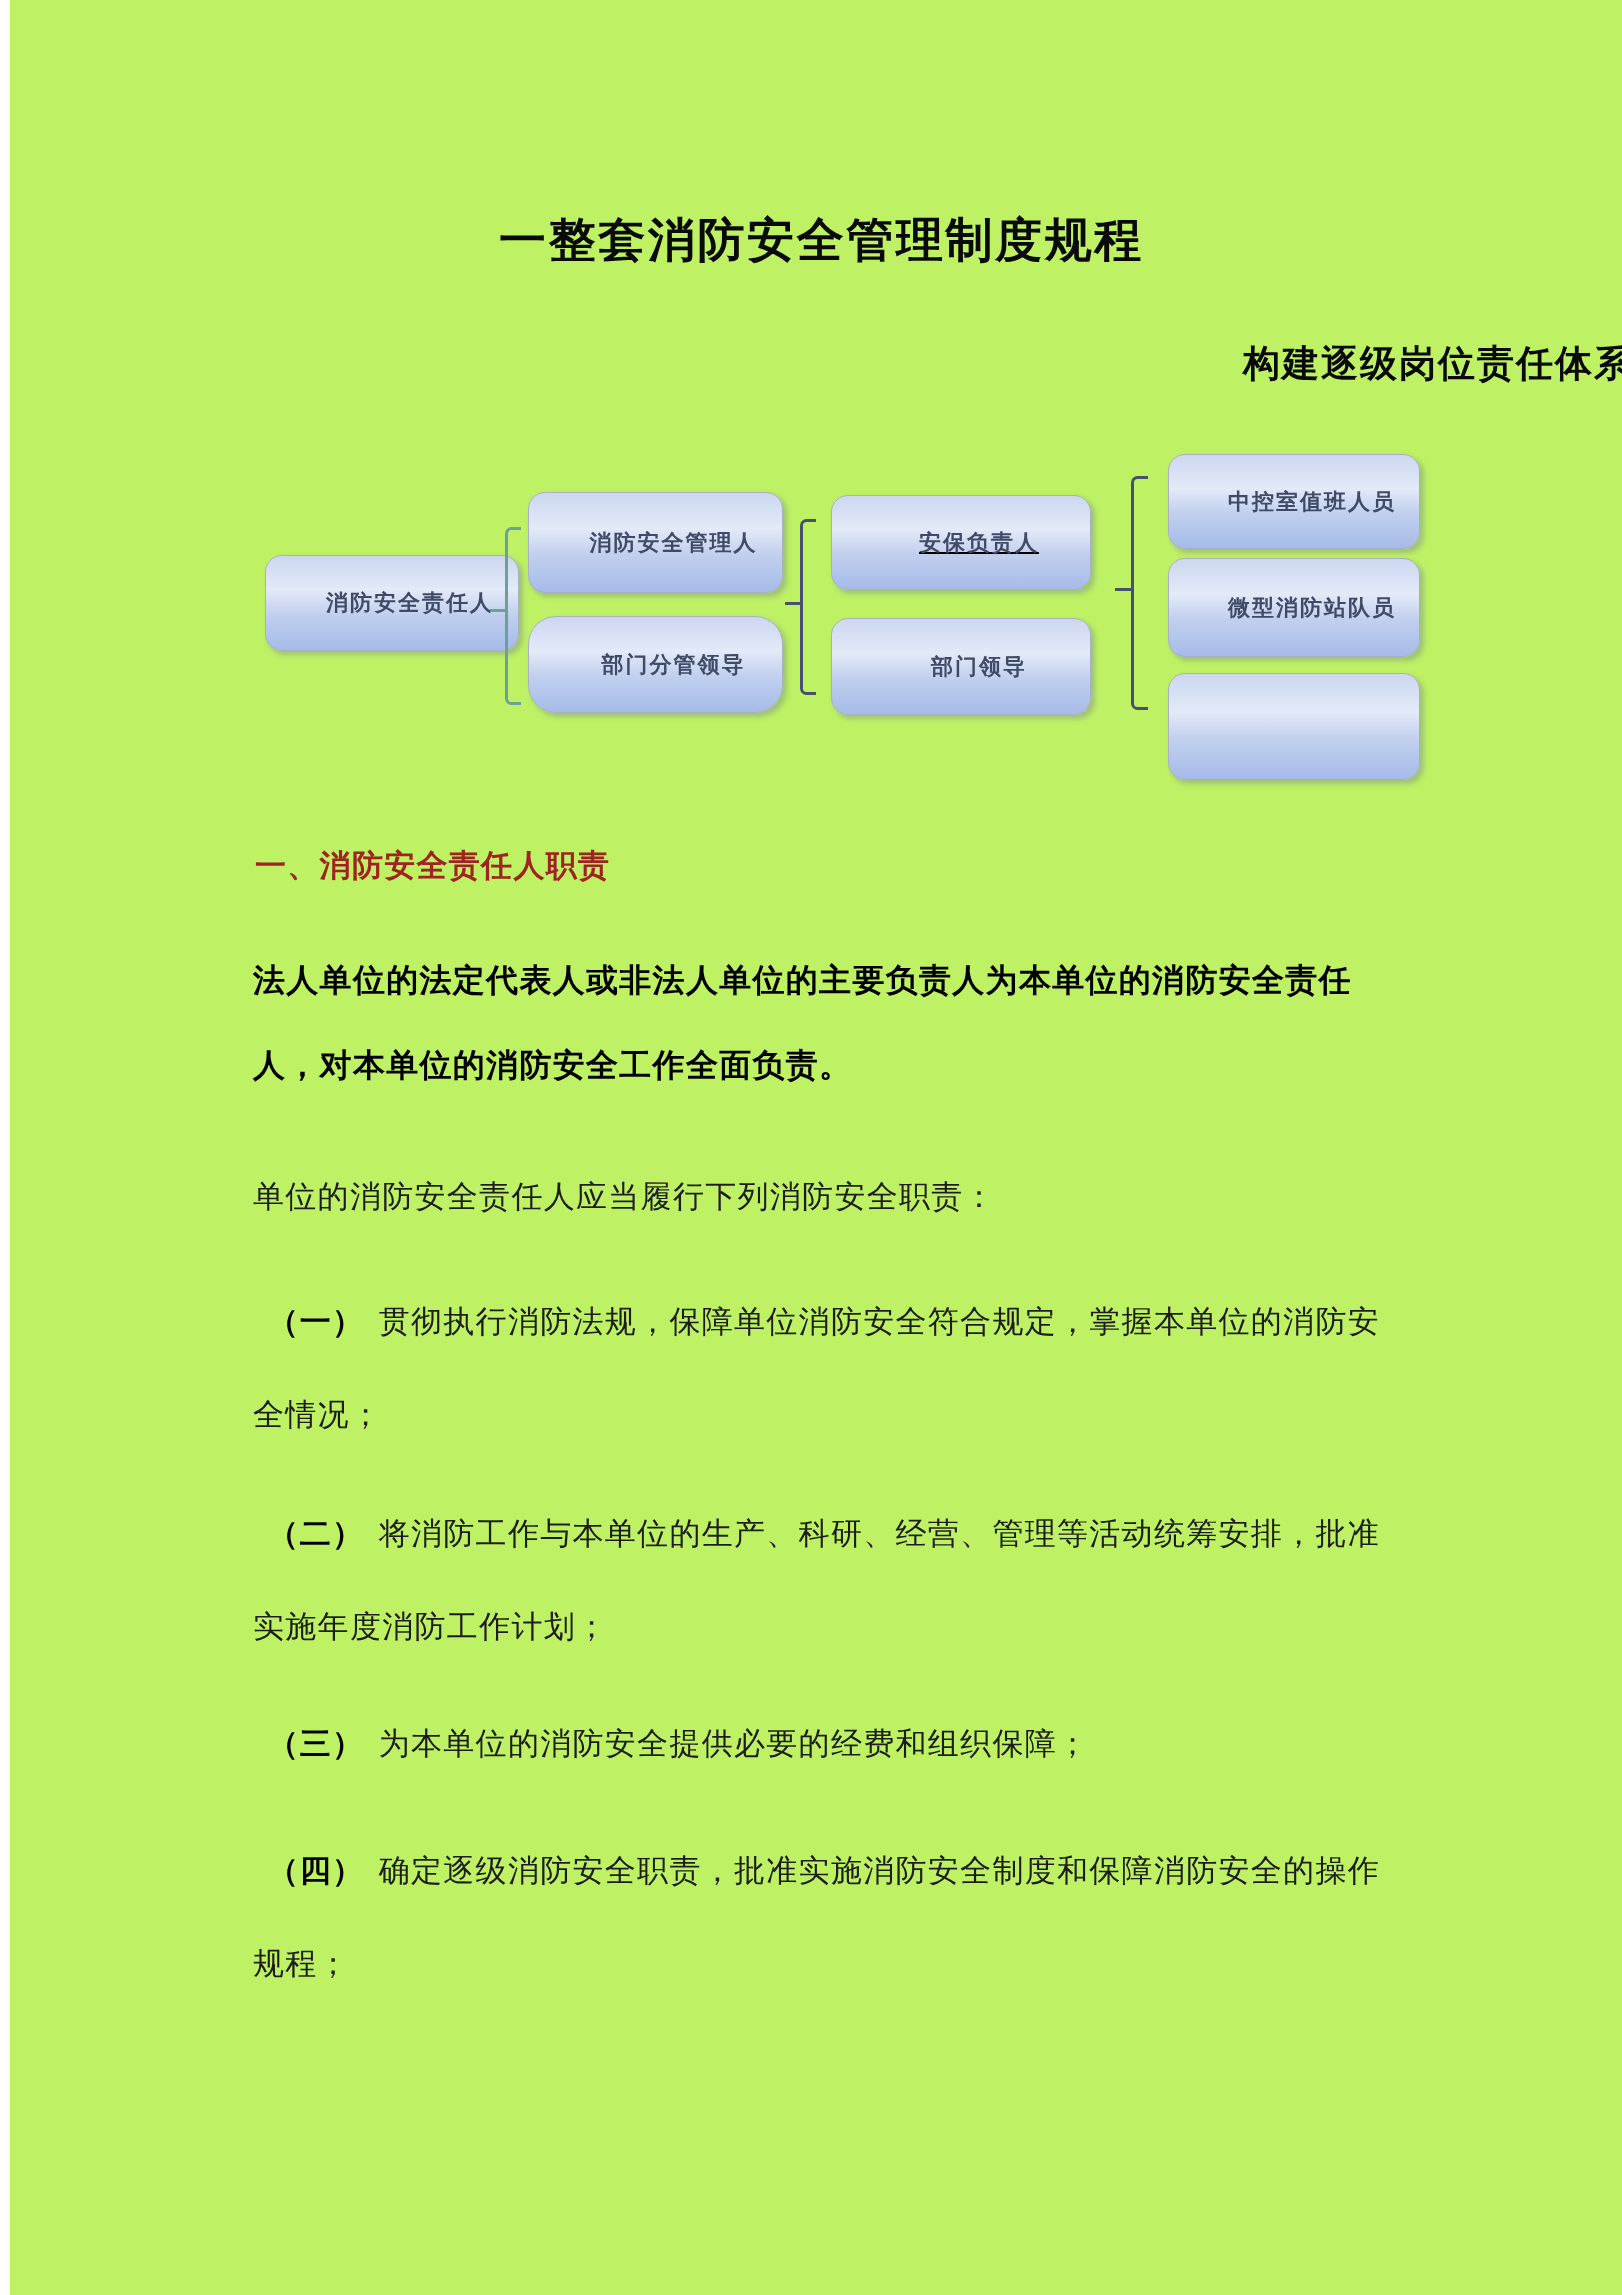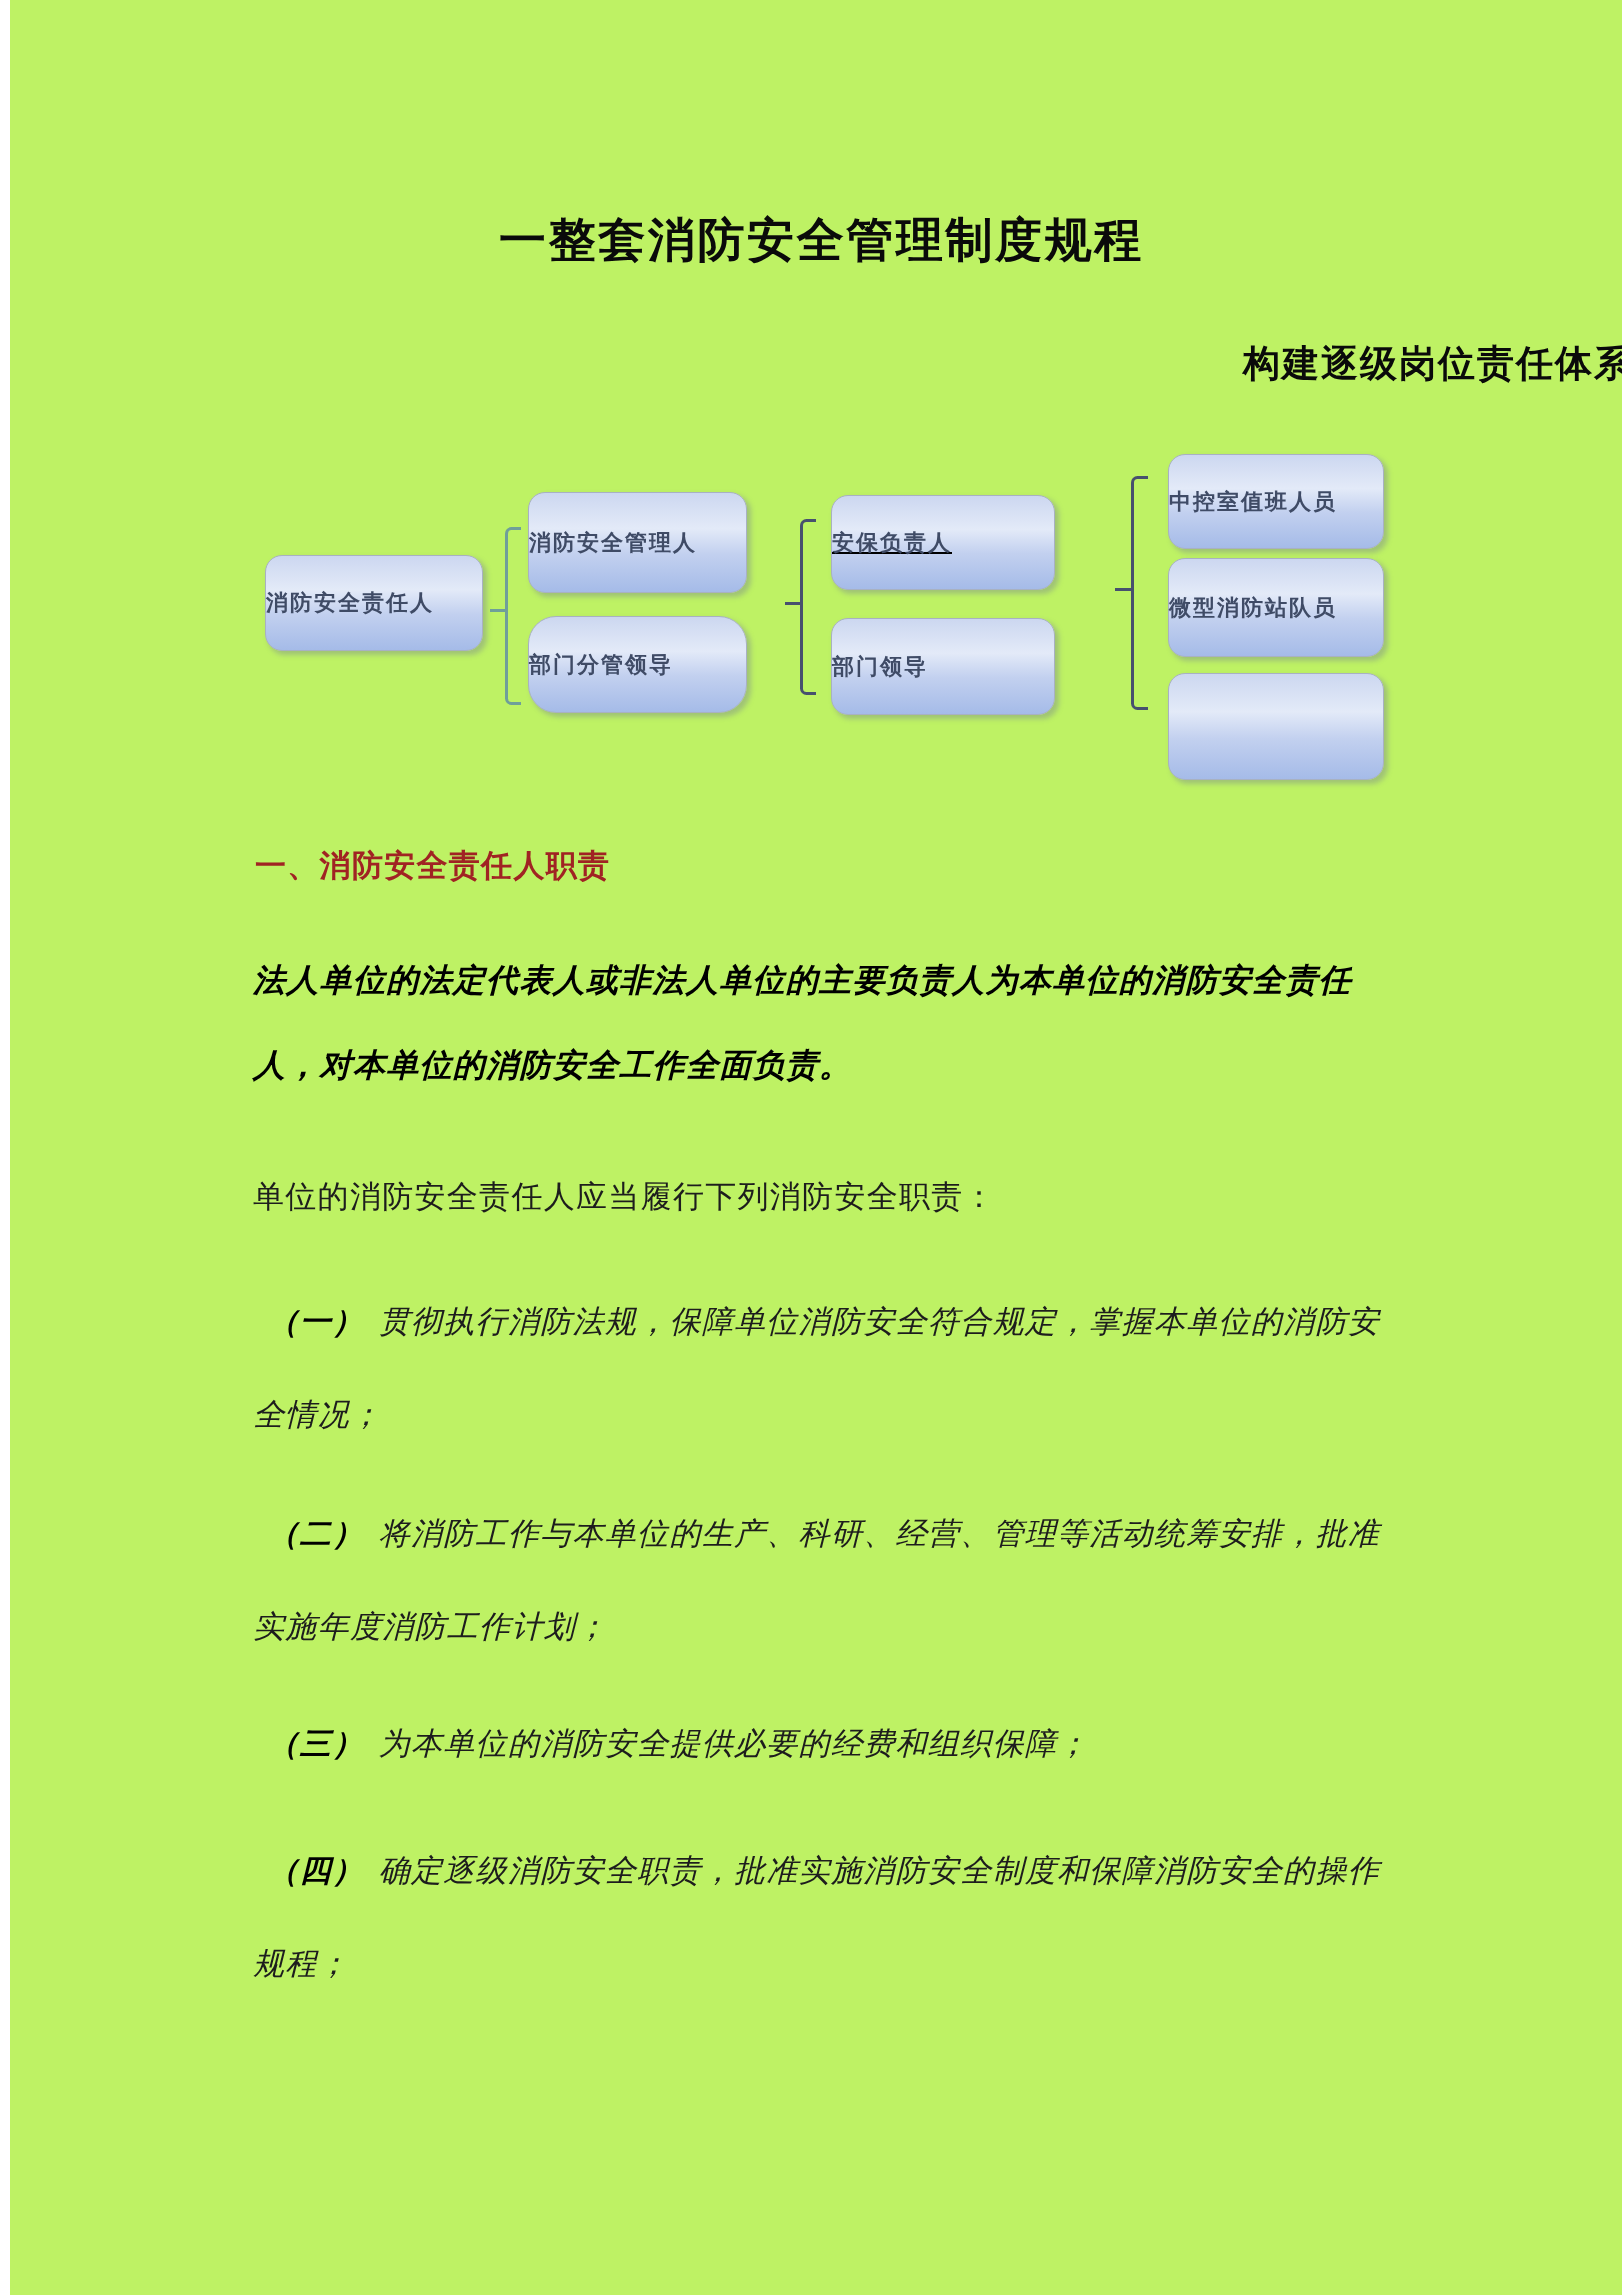--- a/index.html
+++ b/index.html
@@ -33,21 +33,21 @@
     letter-spacing: 1.3px; color: #a02323;
   }
 
   
   .diagram { position: absolute; left: 0; top: 0; width: 1623px; height: 824px; }
   .obox {
     position: absolute;
     border: 1.3px solid #a8b1c2; border-radius: 17px;
     background: linear-gradient(180deg, #ccd7f0 0%, #e3eaf8 36%, #c2d0ef 62%, #a5bbe8 100%);
     box-shadow: 3.3px 3.9px 5.2px rgba(115, 124, 146, 0.40);
-    display: flex; align-items: center; justify-content: flex-start;
+    display: flex; align-items: center; justify-content: center; padding-left: 36px;
   }
   .obox span {
     font-size: 22px; font-weight: bold; letter-spacing: 2px;
     color: #3f4b66; white-space: nowrap;
   }
   .b1 { left: 255px;  top: 555px;  width: 216px; height: 94px; }
   .b2 { left: 518px;  top: 492px;  width: 217px; height: 99px; }
   .b3 { left: 518px;  top: 616px;  width: 217px; height: 95px; border-radius: 28px; }
   .b4 { left: 821px; top: 495px;  width: 222px; height: 93px; text-decoration: underline; }
   .b5 { left: 821px; top: 618px;  width: 222px; height: 95px; }
@@ -73,21 +73,21 @@
   .br3 { left: 1121px; top: 476px; width: 14.4px; height: 228px; }
   .tk3 { left: 1105px; top: 588px; width: 17px; }
 
   
   .para {
     position: absolute; left: 243px; width: 1139px; margin: 0;
     font-size: 31px; line-height: 93px; letter-spacing: 1.3px;
     color: #1d1d1d; white-space: nowrap;
   }
   .para.intro { font-weight: bold; color: #000000; font-size: 32px; line-height: 85px; }
-  .iline { white-space: nowrap; font-style: italic; }
+  .iline { white-space: nowrap; }
   .iline.first { padding-left: 14.4px; }
   .marker { font-weight: bold; color: #000000; margin-right: 14.4px; }
 </style>
 </head>
 <body>
 
 <div class="page">
 
   <h1 class="title">一整套消防安全管理制度规程</h1>
   <h2 class="subtitle">构建逐级岗位责任体系</h2>

